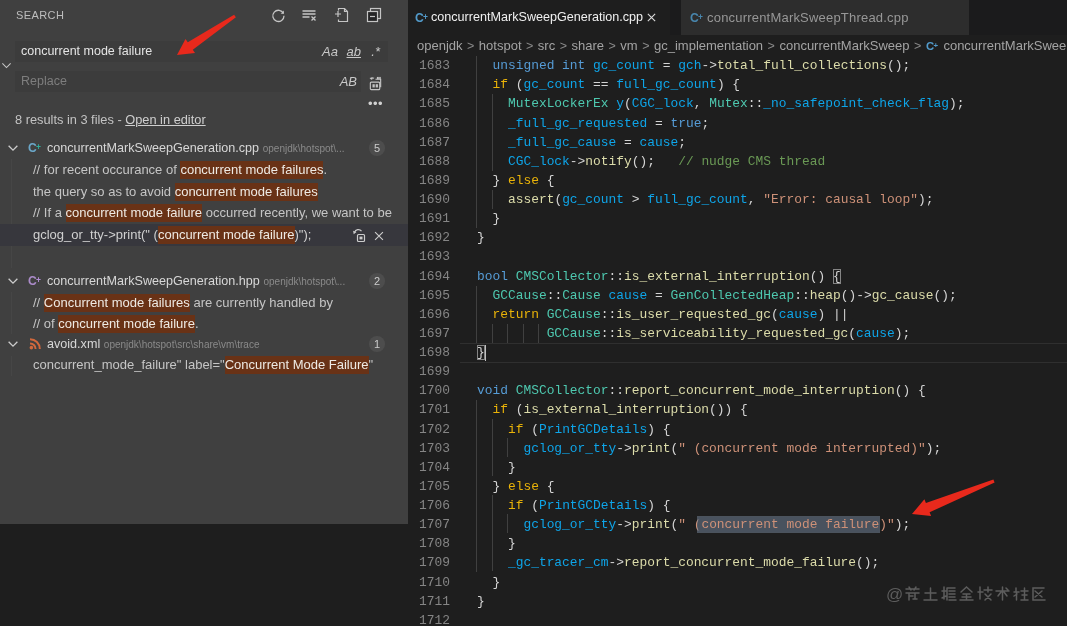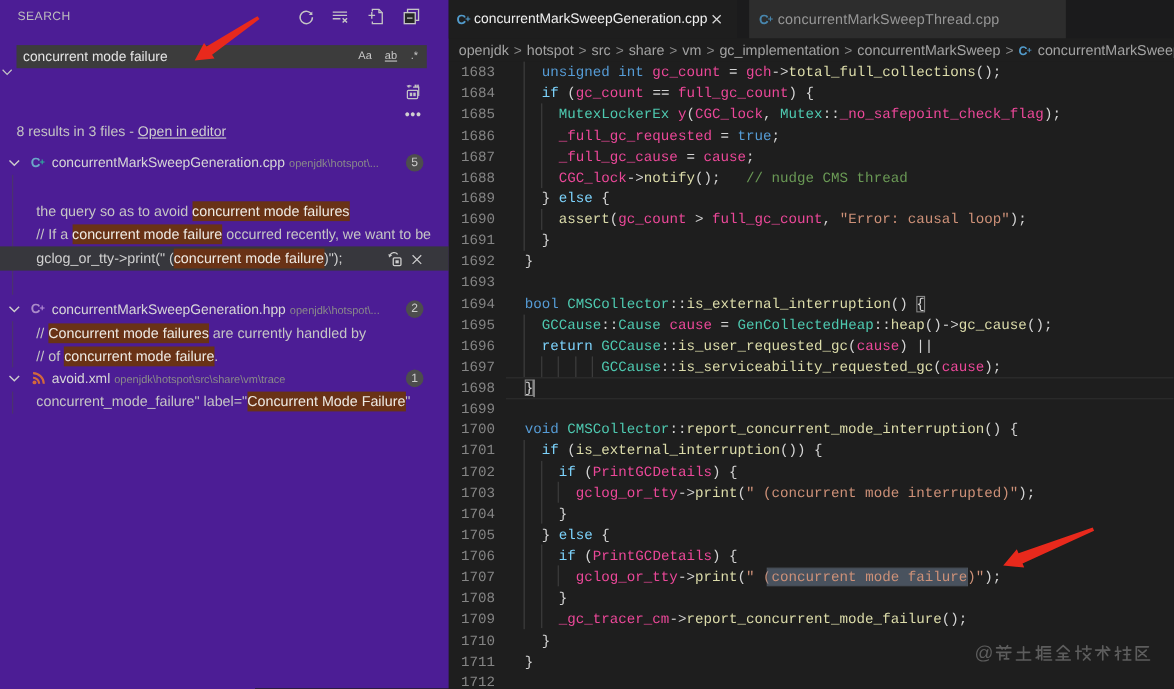--- a/index.html
+++ b/index.html
@@ -1,28 +1,28 @@
 <!DOCTYPE html>
 <html><head>
 <meta charset="utf-8">
 <style>
   * { margin:0; padding:0; box-sizing:border-box; }
   html,body { width:1067px; height:626px; overflow:hidden; background:#1e1e1e; }
   body { position:relative; font-family:"Liberation Sans", sans-serif; }
   .abs { position:absolute; }
 
   
-  #sidebar { left:0; top:0; width:408px; height:626px; background:#4c1d95; }
+  #sidebar { left:0; top:0; width:408px; height:524px; background:#404040; }
   #sb-title { left:16px; top:9px; font-size:11px; color:#bdbdbd; letter-spacing:.4px; }
   .topicon { top:7px; width:16px; height:16px; }
   .inputbox { left:15px; width:373px; height:21px; background:#3c3c3c; color:#e4e4e4;
               font-size:12.5px; line-height:21px; padding-left:6px; white-space:nowrap; }
   #searchbox { top:41px; }
   #replacebox { top:71px; width:346px; color:#7e7e7e; }
-  .boxico { font-size:10px; color:#c8c8c8; }
+  .boxico { font-size:13px; color:#c8c8c8;font-style:italic; }
   #msgline { left:15px; top:112px; font-size:12.8px; color:#c3c3c3; }
   #msgline a { color:#cfcfcf; text-decoration:underline; }
   #dots { left:368px; top:96px; color:#d0d0d0; font-size:13px; letter-spacing:0.5px; }
 
   .row { left:0; width:408px; height:22px; line-height:22px; font-size:13px; color:#c5c5c5;
          white-space:nowrap; overflow:hidden; }
   .row .hl { background:#693216; color:#eeeae4; display:inline-block; line-height:17.5px; }
   .filename { color:#d7d7d7; font-size:12.6px; }
   .fpath { color:#8a8a8a; font-size:10px; }
   .badge { position:absolute; right:23px; top:3px; height:16px; min-width:16px; border-radius:9px;
@@ -45,24 +45,24 @@
             font-size:13px; line-height:21px; white-space:nowrap; }
   #crumbs .sep { color:#8a8a8a; padding:0 4.5px; font-size:12.5px; }
 
   
   #editor { left:408px; top:56px; width:659px; height:570px; background:#1e1e1e; }
   #gutter { left:408px; top:56.2px; width:42px; font-family:"Liberation Mono", monospace;
             font-size:12.9px; line-height:19.13px; color:#858585; text-align:right; }
   #code { left:477px; top:56.2px; font-family:"Liberation Mono", monospace; font-size:12.9px;
           line-height:19.13px; color:#d4d4d4; white-space:pre; }
   .kb { color:#569cd6; }  
-  .kp { color:#7dd3fc;margin-top:24px; }  
+  .kp { color:#eab308;margin-top:24px; }  
   .ty { color:#4ec9b0; }  
   .fn { color:#dcdcaa; }  
-  .vr { color:#ec4899; }  
+  .vr { color:#0ea5e9; }  
   .st { color:#ce9178; }  
   .cm { color:#6a9955; }  
   .guide { background:#404040; width:1px; }
   .brk { outline:1px solid #858585; outline-offset:-1px; }
   #findbox { background:rgba(81,92,106,.85); outline:1px solid rgba(120,135,155,.5); padding-left:3px; margin-left:-3px; }
   .lineborder { left:460px; width:607px; height:1px; background:#2f2f2f; }
 </style>
 </head>
 <body>
 
@@ -95,20 +95,23 @@
 
   <svg class="abs" style="left:1px; top:60px; width:11px; height:11px;" viewBox="0 0 16 16">
       <path d="M2 5l6 6 6-6" fill="none" stroke="#c5c5c5" stroke-width="1.6"></path>
     </svg>
 
   <div id="searchbox" class="abs inputbox">concurrent mode failure
     <span class="abs boxico" style="right:50px; top:0;">Aa</span>
     <span class="abs boxico" style="right:27px; top:0; text-decoration:underline;">ab</span>
     <span class="abs boxico" style="right:8px; top:0;">.*</span>
   </div>
+  <div id="replacebox" class="abs inputbox">Replace
+    <span class="abs boxico" style="right:4px; top:0;">AB</span>
+  </div>
   <svg class="abs" style="left:368px; top:76px; width:15px; height:15px;" viewBox="0 0 16 16">
       <g stroke="#c5c5c5" stroke-width="1.2" fill="none">
         <rect x="2.5" y="6.5" width="10" height="8" rx="1"></rect>
         <path d="M13.5 12V3.5H8"></path>
         <path d="M3 3.5a2.5 2.5 0 0 1 3.5 -1"></path>
       </g>
       <path d="M1.6 2.2l2.8 2l0.4-3z" fill="#c5c5c5"></path>
       <rect x="4.8" y="8.8" width="2.4" height="3.4" fill="#c5c5c5"></rect>
       <rect x="8.2" y="8.8" width="2.4" height="3.4" fill="#c5c5c5"></rect>
       <rect x="9.5" y="1" width="2" height="2.4" fill="#c5c5c5"></rect>
@@ -125,20 +128,23 @@
     <svg class="chev" viewBox="0 0 16 16">
         <path d="M3 5.5l5 5 5-5" fill="none" stroke="#cccccc" stroke-width="1.5"></path>
       </svg>
     <svg class="ficon" viewBox="0 0 16 16">
         <text x="0" y="12.5" font-size="13" font-weight="bold" fill="#6ba7c8" font-family="Liberation Sans">C</text>
         <text x="8.5" y="10.5" font-size="9" font-weight="bold" fill="#2fae9c" font-family="Liberation Sans">+</text>
       </svg>
     <span class="ftext"><span class="filename">concurrentMarkSweepGeneration.cpp</span> <span class="fpath">openjdk\hotspot\...</span></span>
     <span class="badge">5</span>
   </div>
+  <div class="row abs" style="top:159px;">
+      <span class="mtext">// for recent occurance of <span class="hl">concurrent mode failures</span>.</span>
+    </div>
   <div class="row abs" style="top:181px;">
       <span class="mtext">the query so as to avoid <span class="hl">concurrent mode failures</span></span>
     </div>
   <div class="row abs" style="top:202px;">
       <span class="mtext">// If a <span class="hl">concurrent mode failure</span> occurred recently, we want to be</span>
     </div>
   <div class="row abs" id="selrow" style="top:224px;">
       <span class="mtext">gclog_or_tty-&gt;print(" (<span class="hl">concurrent mode failure</span>)");</span>
     <svg class="abs" style="left:352px; top:4px; width:14px; height:15px;" viewBox="0 0 14 15">
         <g stroke="#cccccc" stroke-width="1.2" fill="none">

